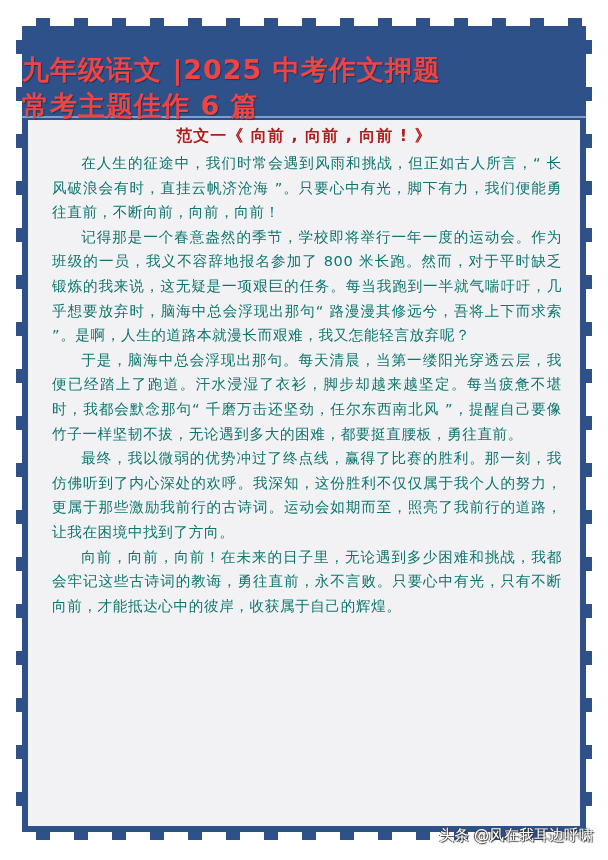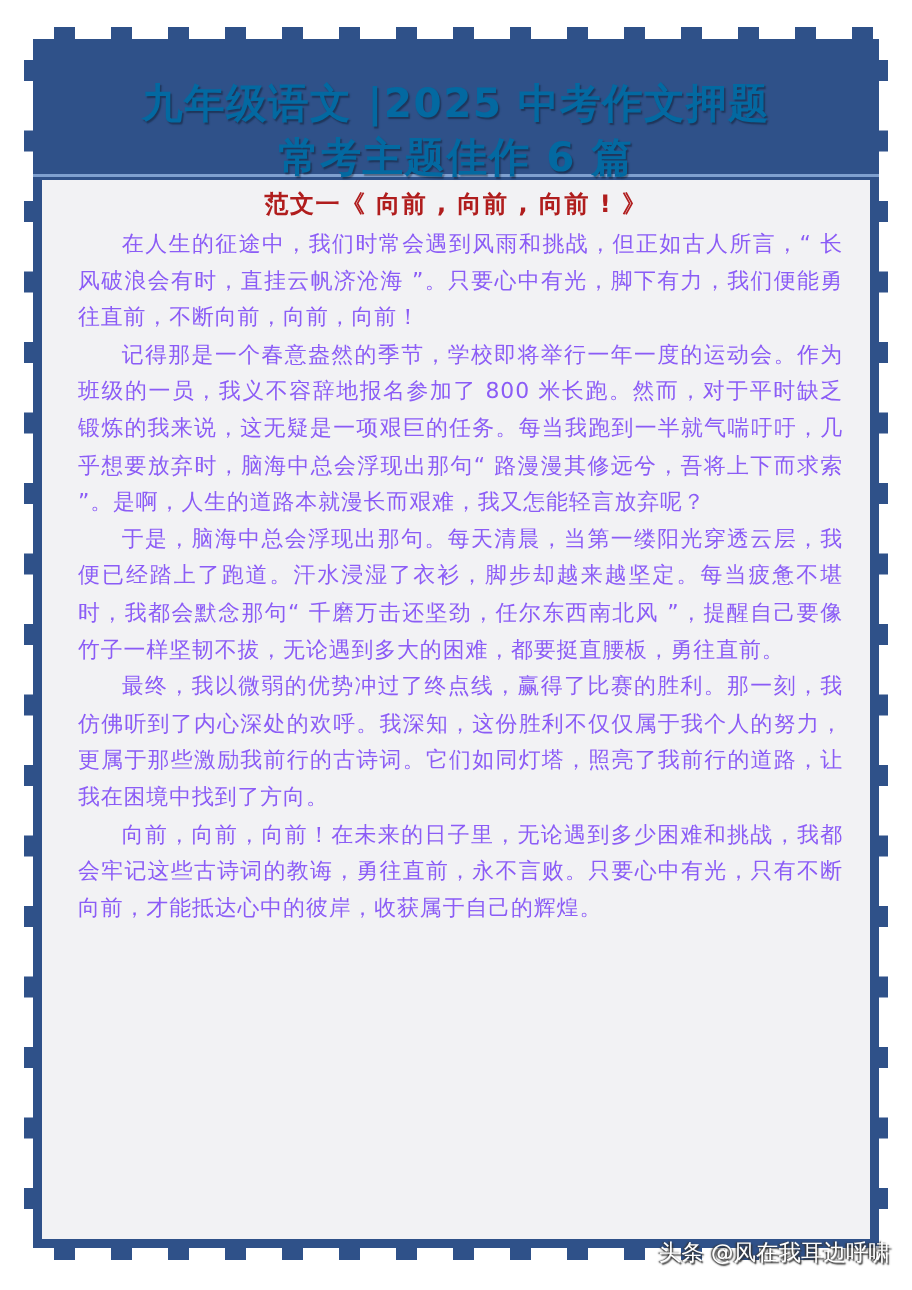--- a/index.html
+++ b/index.html
@@ -18,32 +18,32 @@
   .panel-border {
     position: absolute; left: 22px; top: 118px; width: 564px; height: 714px;
     background: #2f5189;
   }
   .panel {
     position: absolute; left: 28px; top: 120px; width: 552px; height: 706px;
     background: #f2f2f4;
   }
   .tooth { position: absolute; background: #2f5189; }
   .title {
-    position: absolute; left: 22px; top: 52px; width: 564px; text-align: center;
-    color: #0369a1; font-weight: bold; font-size: 27px; line-height: 36px; letter-spacing: 1px;
+    position: absolute; left: 22px; top: 52px; width: 564px; text-align: left;
+    color: #ef4444; font-weight: bold; font-size: 27px; line-height: 36px; letter-spacing: 1px;
     text-shadow: 1px 1px 1px rgba(0,0,0,0.35);
   }
   .title div { white-space: nowrap; }
   .essay-title {
     position: absolute; left: 28px; top: 126px; width: 552px; text-align: center;
     color: #b01d1d; font-weight: bold; font-size: 16px; line-height: 20px; letter-spacing: 1px;
   }
   .body-text {
     position: absolute; left: 52px; top: 151px; width: 510px;
-    color: #8b5cf6; font-size: 14.6px; line-height: 24.6px; letter-spacing: 0.6px;
+    color: #0f766e; font-size: 14.6px; line-height: 24.6px; letter-spacing: 0.6px;
   }
   .body-text p { margin: 0; text-indent: 2em; text-align: justify; }
   .watermark {
     position: absolute; right: 14px; top: 826px; color: #ffffff; font-size: 15px;
     text-shadow: 1px 1px 1px #333, -1px 0 1px #333; letter-spacing: 0;
   }
 </style>
 </head>
 <body>
 
@@ -123,17 +123,17 @@
   <div>九年级语文 |2025 中考作文押题</div>
   <div>常考主题佳作 6 篇</div>
 </div>
 
 <div class="essay-title">范文一《 向前 , 向前 , 向前 ! 》</div>
 
 <div class="body-text">
   <p>在人生的征途中，我们时常会遇到风雨和挑战，但正如古人所言，“ 长风破浪会有时，直挂云帆济沧海 ”。只要心中有光，脚下有力，我们便能勇往直前，不断向前，向前，向前！</p>
   <p>记得那是一个春意盎然的季节，学校即将举行一年一度的运动会。作为班级的一员，我义不容辞地报名参加了 800 米长跑。然而，对于平时缺乏锻炼的我来说，这无疑是一项艰巨的任务。每当我跑到一半就气喘吁吁，几乎想要放弃时，脑海中总会浮现出那句“ 路漫漫其修远兮，吾将上下而求索 ”。是啊，人生的道路本就漫长而艰难，我又怎能轻言放弃呢？</p>
   <p>于是，脑海中总会浮现出那句。每天清晨，当第一缕阳光穿透云层，我便已经踏上了跑道。汗水浸湿了衣衫，脚步却越来越坚定。每当疲惫不堪时，我都会默念那句“ 千磨万击还坚劲，任尔东西南北风 ”，提醒自己要像竹子一样坚韧不拔，无论遇到多大的困难，都要挺直腰板，勇往直前。</p>
-  <p>最终，我以微弱的优势冲过了终点线，赢得了比赛的胜利。那一刻，我仿佛听到了内心深处的欢呼。我深知，这份胜利不仅仅属于我个人的努力，更属于那些激励我前行的古诗词。它们如同灯塔，照亮了我前行的道路，让我在困境中找到了方向。</p>
+  <p>最终，我以微弱的优势冲过了终点线，赢得了比赛的胜利。那一刻，我仿佛听到了内心深处的欢呼。我深知，这份胜利不仅仅属于我个人的努力，更属于那些激励我前行的古诗词。运动会如期而至，照亮了我前行的道路，让我在困境中找到了方向。</p>
   <p>向前，向前，向前！在未来的日子里，无论遇到多少困难和挑战，我都会牢记这些古诗词的教诲，勇往直前，永不言败。只要心中有光，只有不断向前，才能抵达心中的彼岸，收获属于自己的辉煌。</p>
 </div>
 
 <div class="watermark">头条 @风在我耳边呼啸</div>
 
 </body></html>

